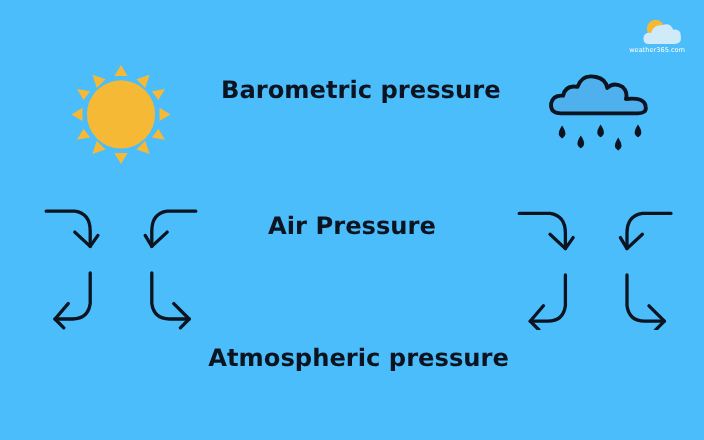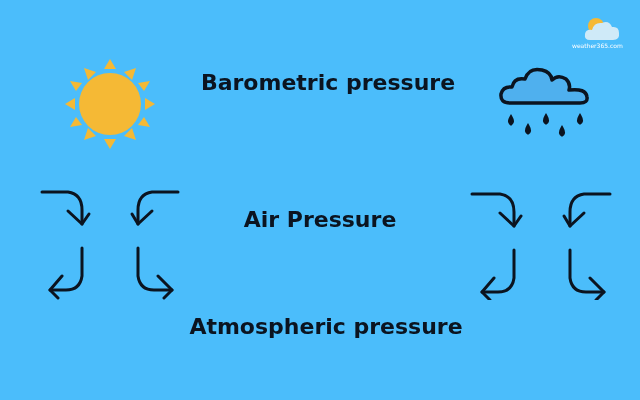--- a/index.html
+++ b/index.html
@@ -40,21 +40,21 @@
   <g fill="none" stroke="#0b1420" stroke-width="3">
     <path d="M15 55 q-3 5 0 7 q3 -2 0 -7z"></path>
     <path d="M32 64 q-3 5 0 7 q3 -2 0 -7z"></path>
     <path d="M50 54 q-3 5 0 7 q3 -2 0 -7z"></path>
     <path d="M66 66 q-3 5 0 7 q3 -2 0 -7z"></path>
     <path d="M84 54 q-3 5 0 7 q3 -2 0 -7z"></path>
   </g>
 </svg>
 
 <div class="label" style="top:70px;left:8px">Barometric pressure</div>
-<div class="label" style="top:207px;">Air Pressure</div>
+<div class="label" style="top:194px;">Air Pressure</div>
 <div class="label" style="top:314px;left:6px">Atmospheric pressure</div>
 
 <svg class="abs" style="left:30px;top:180px" width="160" height="120" viewBox="0 0 160 120">
   <g fill="none" stroke="#0b1420" stroke-width="3" stroke-linecap="round" stroke-linejoin="round">
     <path d="M12 12 L38 12 Q52 14 52 30 L52 44"></path>
     <path d="M38 31 L52 44 L59 34"></path>
     <path d="M148 12 L122 12 Q108 14 108 30 L108 44"></path>
     <path d="M102 34 L108 44 L122 31"></path>
     <path d="M52 68 L52 96 Q50 110 36 110 L20 110"></path>
     <path d="M32 96 L20 110 L28 118"></path>

